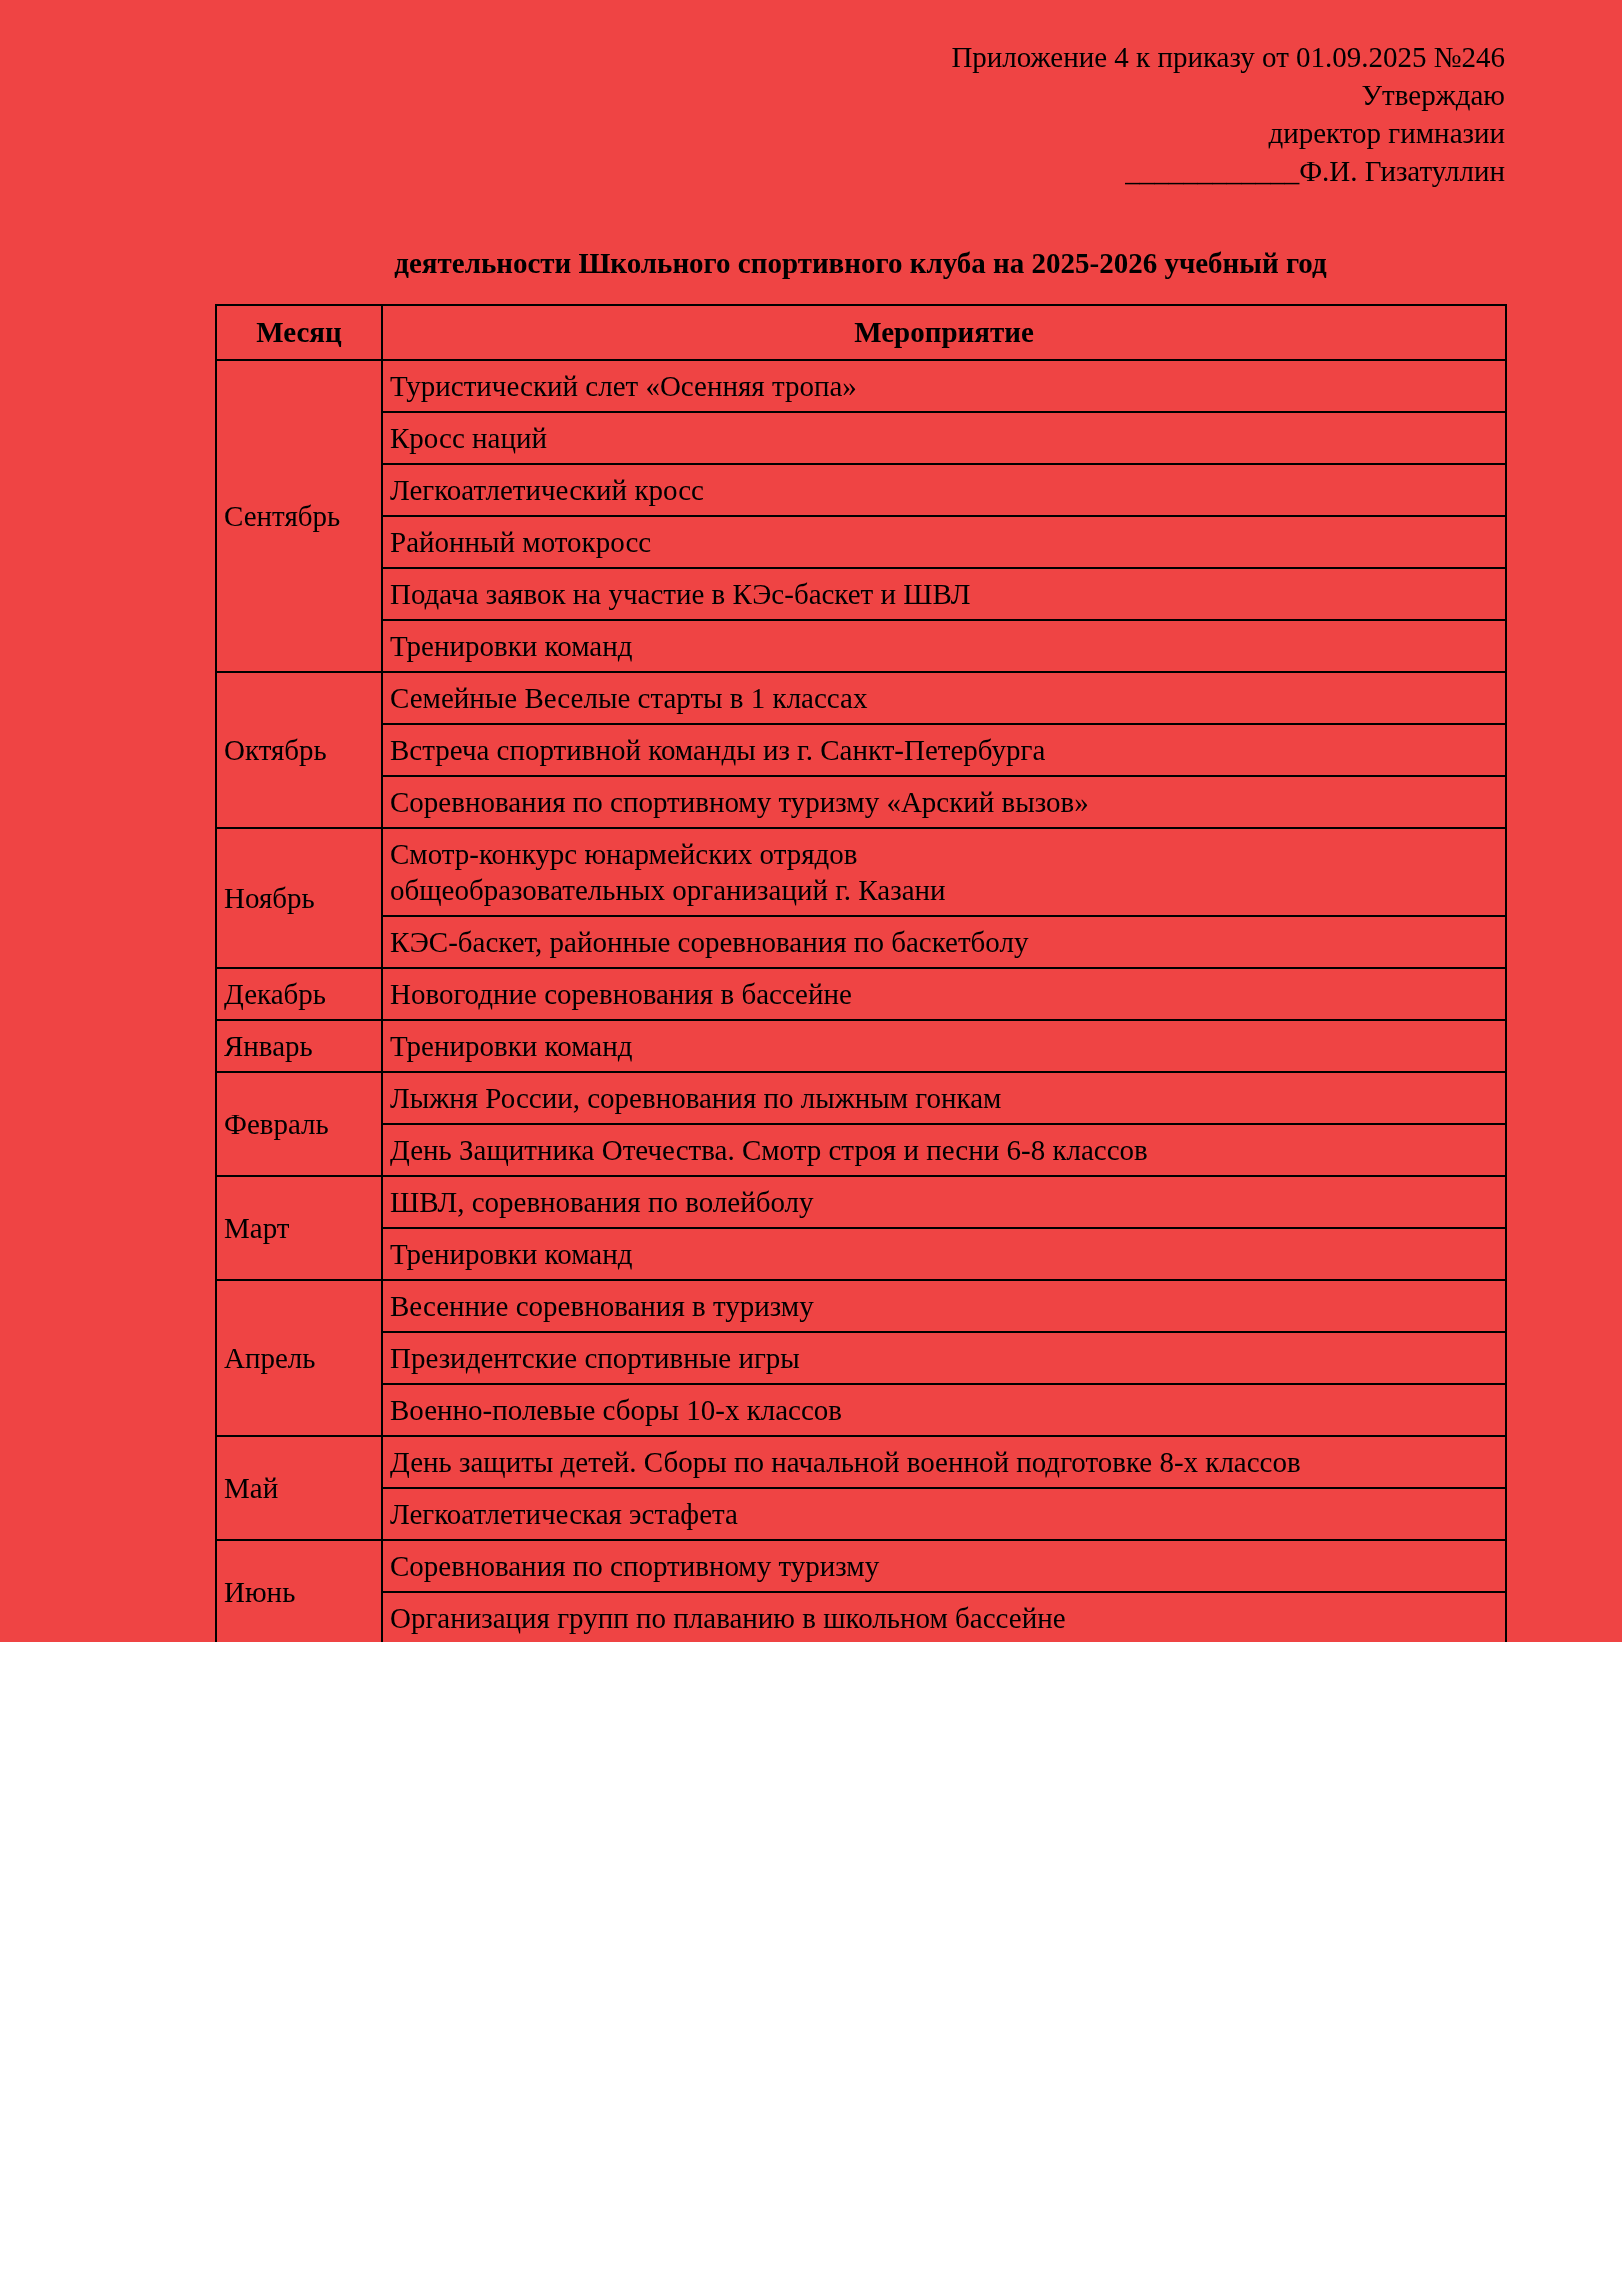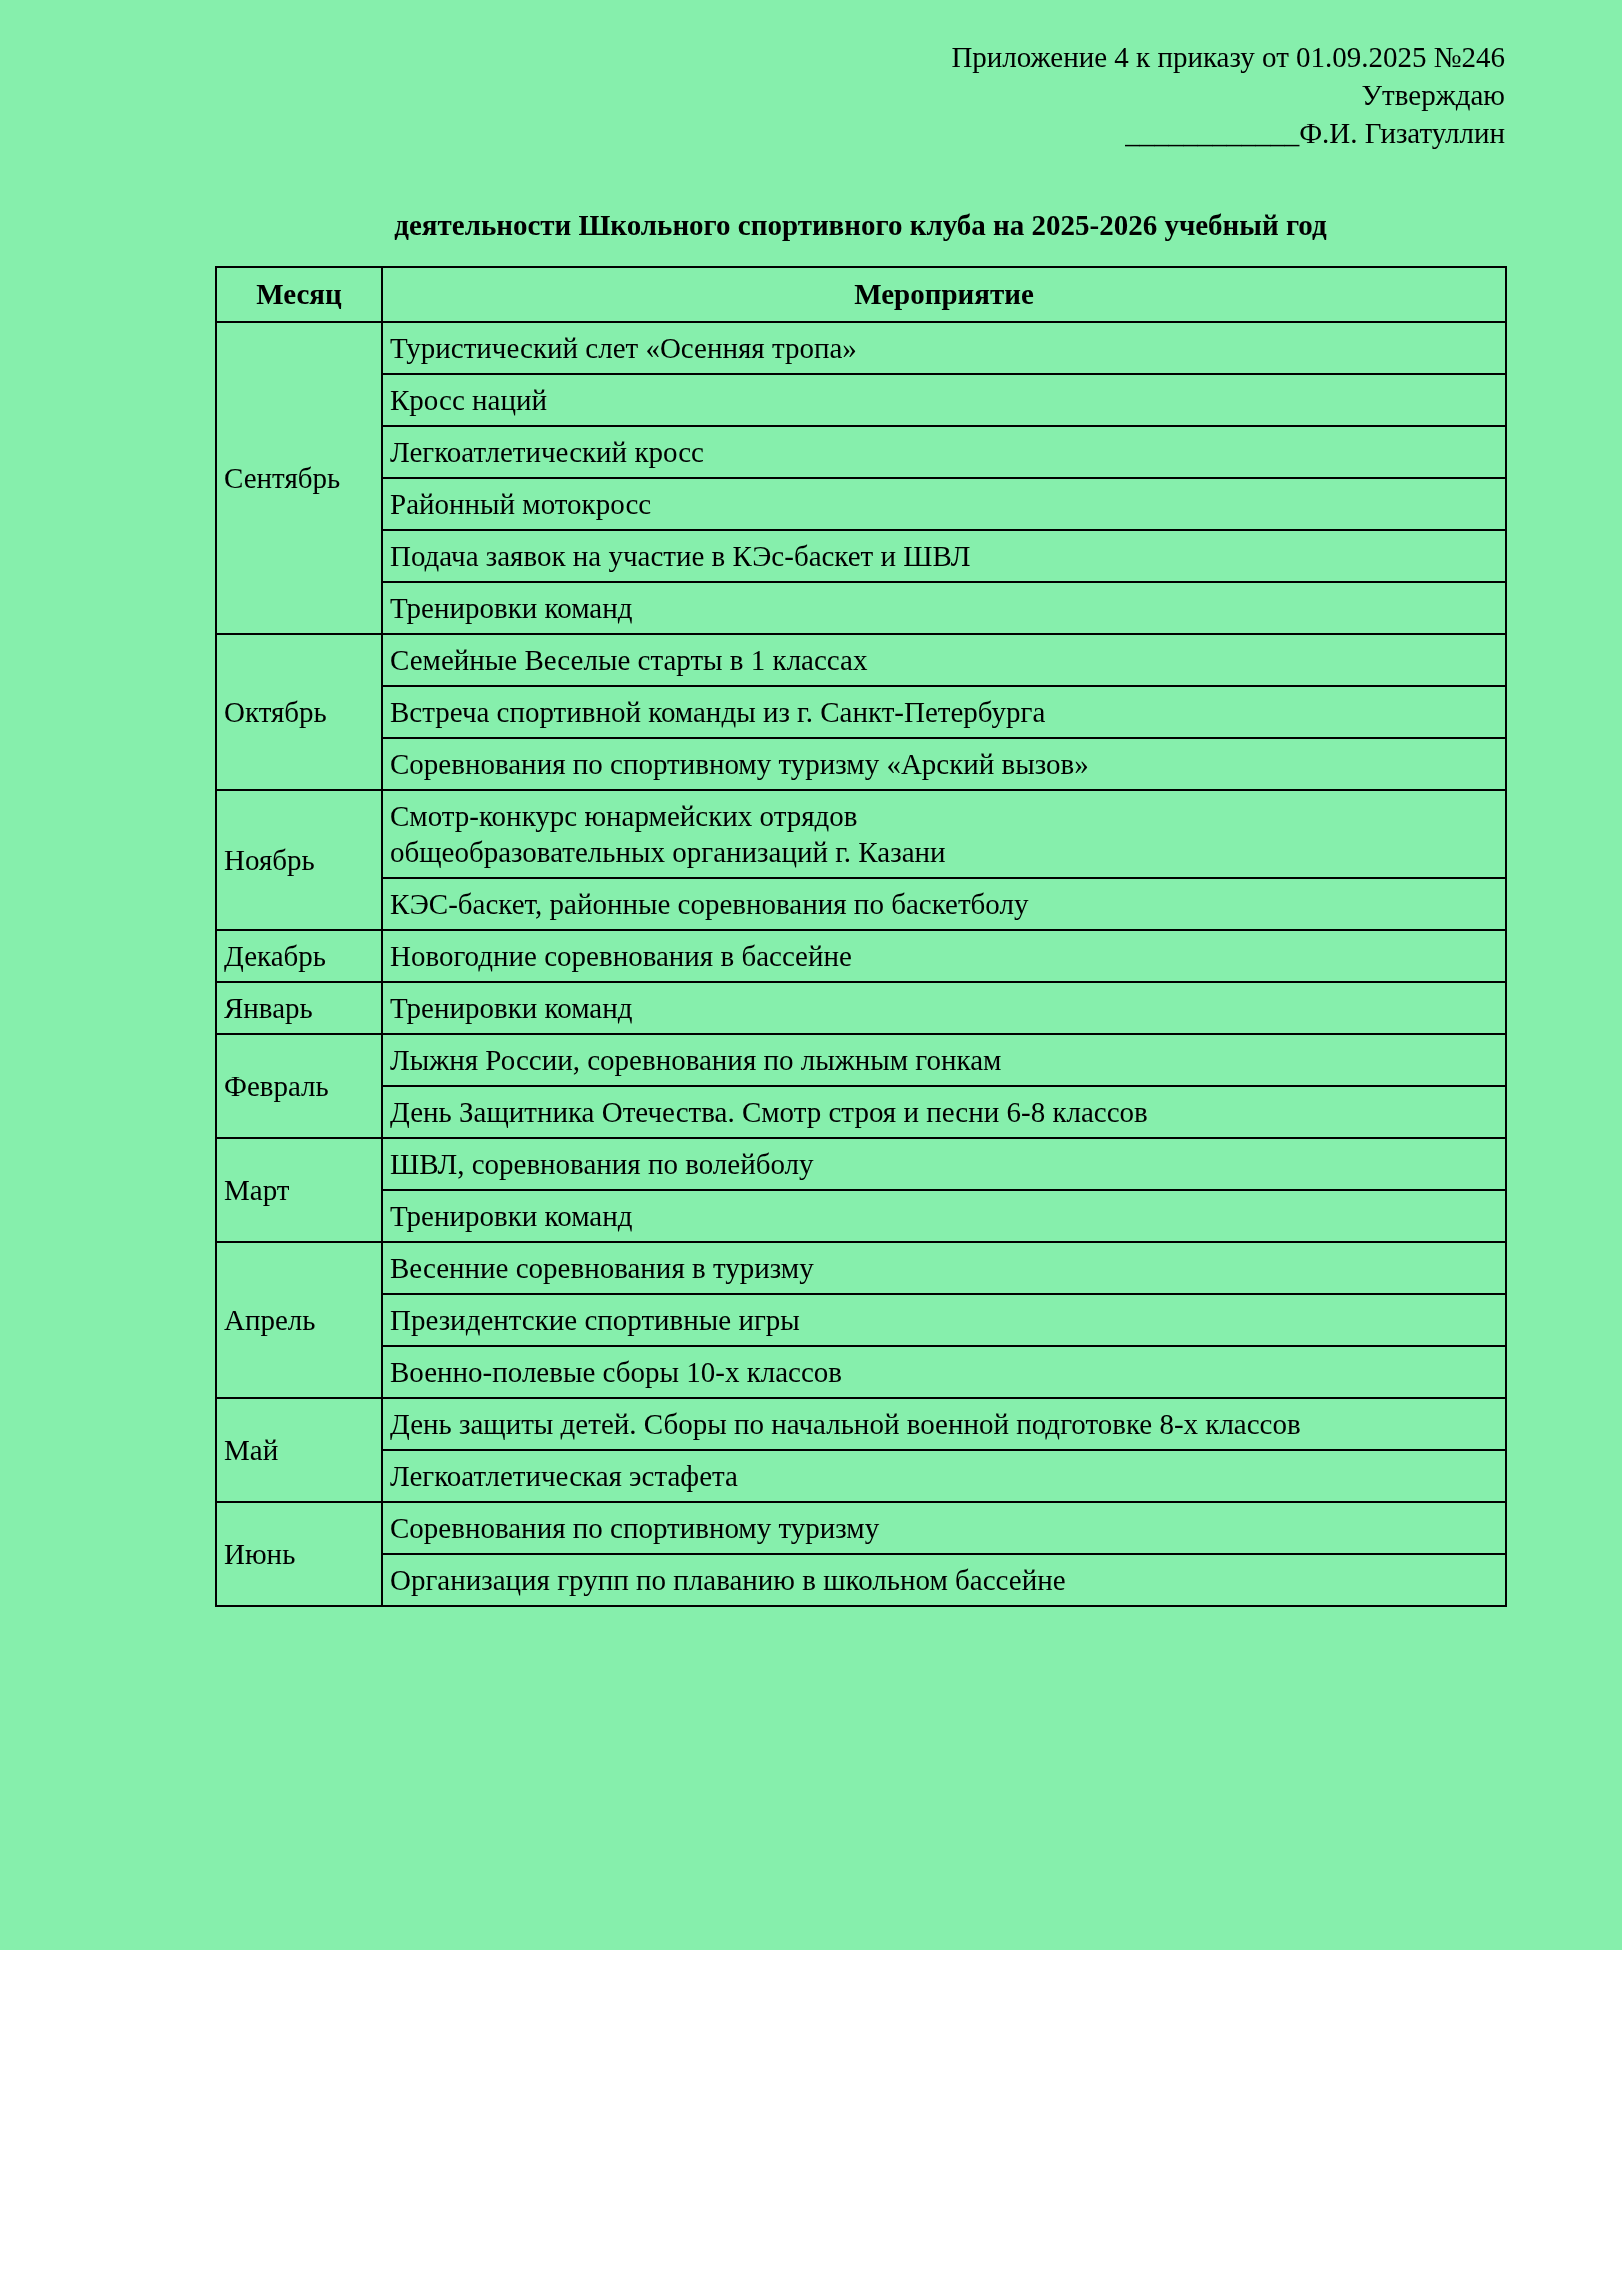--- a/index.html
+++ b/index.html
@@ -3,22 +3,22 @@
 <meta charset="utf-8">
 <style>
   html, body {
     margin: 0;
     padding: 0;
     background: #ffffff;
   }
   .page {
     position: relative;
     width: 1623px;
-    height: 1950px;
-    background: #86efac;
+    height: 1642px;
+    background: #ef4444;
     color: #000000;
     font-family: "Liberation Serif", "DejaVu Serif", serif;
     font-size: 29px;
     overflow: hidden;
   }
   .approval {
     padding-top: 38px;
     margin-right: 118px;
     text-align: right;
     line-height: 38px;
@@ -68,20 +68,21 @@
   col.col-month { width: 166px; }
 </style>
 </head>
 <body>
 
 <div class="page">
 
   <div class="approval">
     <div>Приложение 4 к приказу от 01.09.2025 №246</div>
     <div>Утверждаю</div>
+    <div>директор гимназии</div>
     <div>____________Ф.И. Гизатуллин</div>
   </div>
 
   <div class="doc-title">
     <div>деятельности Школьного спортивного клуба на 2025-2026 учебный год</div>
   </div>
 
   <table class="calendar">
     <colgroup>
       <col class="col-month">

